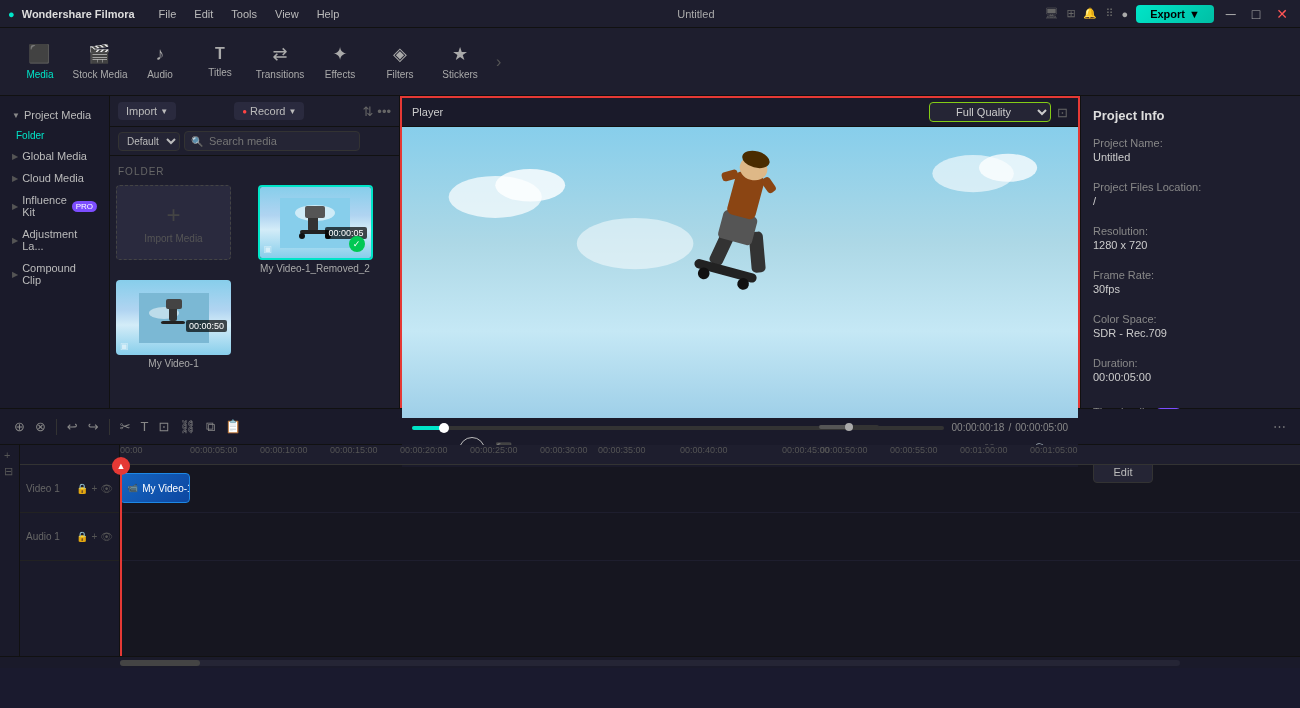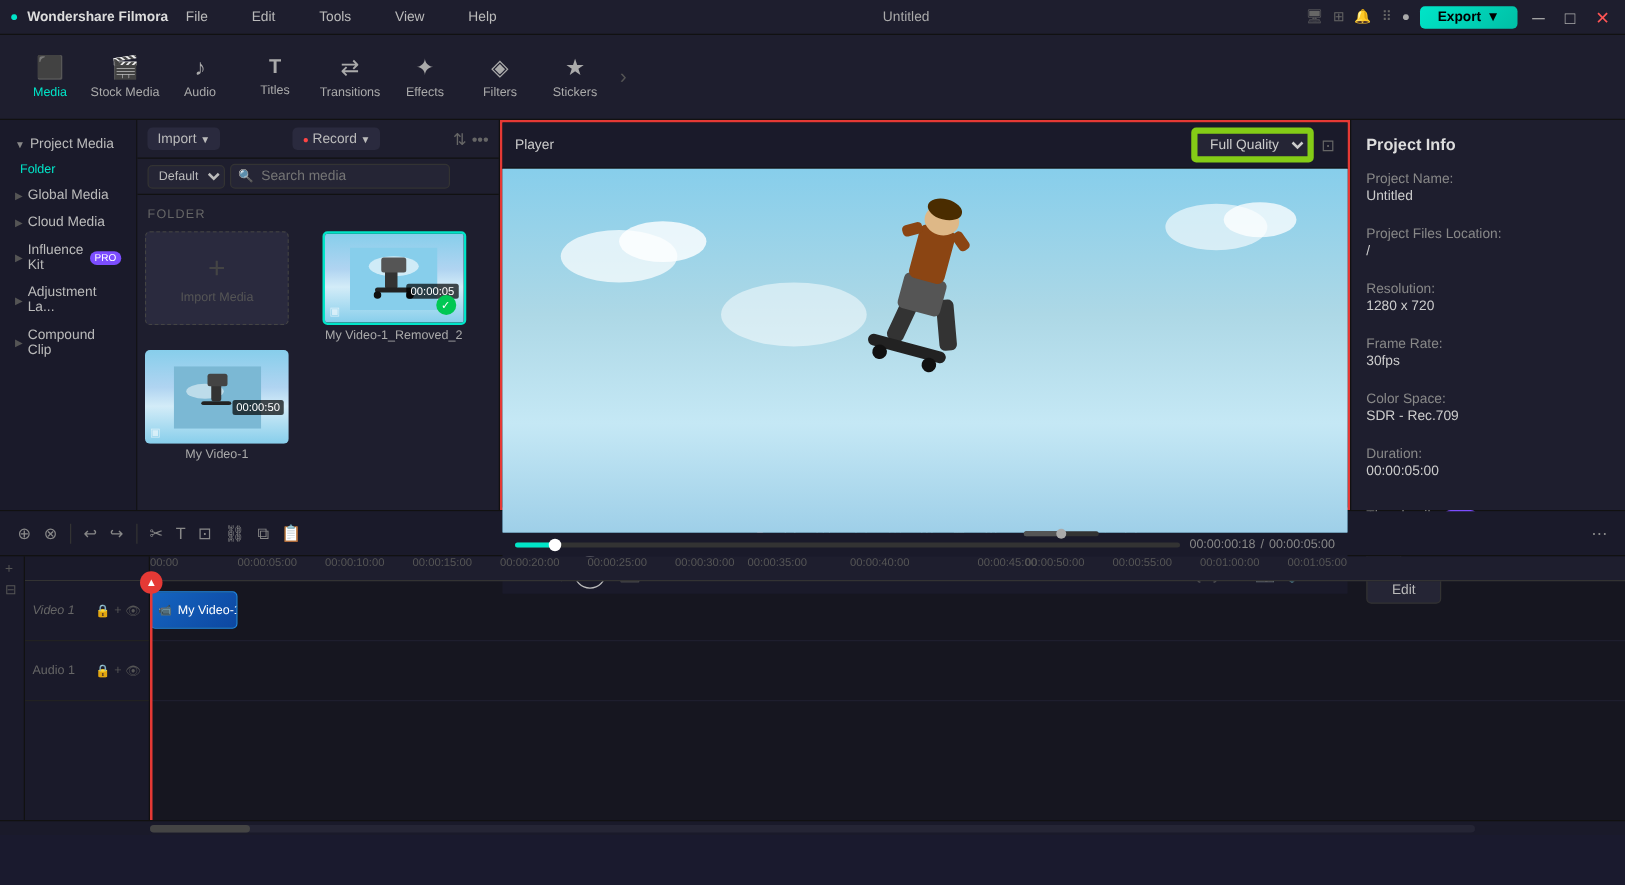--- a/index.html
+++ b/index.html
@@ -5,21 +5,21 @@
     * { margin: 0; padding: 0; box-sizing: border-box; }
     body { width: 1300px; height: 708px; background: #1a1a2e; font-family: 'Segoe UI', Arial, sans-serif; font-size: 12px; color: #ccc; overflow: hidden; }
 
     
     #titlebar {
       height: 28px; background: #1e1e2e; display: flex; align-items: center; justify-content: space-between;
       padding: 0 8px; border-bottom: 1px solid #111;
     }
     #titlebar-left { display: flex; align-items: center; gap: 6px; }
     #titlebar-logo { color: #00e5ff; font-size: 11px; font-weight: bold; }
-    #titlebar-menu { display: flex; gap: 19px; }
+    #titlebar-menu { display: flex; gap: 2px; margin-left: 10px; }
     .menu-item { padding: 2px 8px; color: #bbb; font-size: 11px; cursor: pointer; border-radius: 3px; }
     #titlebar-center { color: #aaa; font-size: 11px; }
     #titlebar-right { display: flex; align-items: center; gap: 8px; }
     .title-btn { color: #aaa; font-size: 14px; cursor: pointer; padding: 0 4px; }
     #export-btn {
       background: linear-gradient(135deg, #00e5c8, #00bfa5); color: #000; font-weight: bold; font-size: 11px;
       padding: 3px 14px; border-radius: 4px; cursor: pointer; border: none; display: flex; align-items: center; gap: 4px;
     }
 
     
@@ -115,21 +115,21 @@
     
     #preview-panel {
       flex: 1; background: #111; display: flex; flex-direction: column;
       border: 2px solid #e53935; position: relative;
     }
     #preview-header {
       display: flex; align-items: center; justify-content: space-between;
       padding: 4px 10px; background: #1a1a2a; border-bottom: 1px solid #111;
     }
     #preview-tab { color: #ccc; font-size: 11px; }
-    #quality-select { background: #252535; border: 5px solid #84cc16; color: #ccc; font-size: 11px; padding: 2px 6px; border-radius: 4px; cursor: pointer; }
+    #quality-select { background: #252535; border: 1px solid #84cc16; color: #ccc; font-size: 11px; padding: 2px 22px; border-radius: 4px; cursor: pointer; }
     #preview-expand { color: #666; font-size: 13px; cursor: pointer; }
 
     #preview-video {
       flex: 1;
       background: linear-gradient(to bottom, #87ceeb 0%, #9ecfe8 30%, #c5e8f5 60%, #87ceeb 80%, #6ab4d6 100%);
       position: relative; display: flex; align-items: center; justify-content: center;
     }
 
     #preview-controls {
       background: #1a1a2a; padding: 4px 10px; display: flex; flex-direction: column; gap: 4px;
@@ -592,21 +592,21 @@
           <span class="ruler-tick" style="left:840px;">00:01:00:00</span>
           <span class="ruler-tick" style="left:910px;">00:01:05:00</span>
         </div>
       </div>
 
       <div style="display:flex; flex:1;">
 
         <div style="width:100px; background:#1a1a2a; border-right:1px solid #111;">
 
           <div class="track-label-item" style="height:48px;">
-            <div style="display:flex; flex-direction:column; gap:2px;font-style:italic;">
+            <div style="display:flex; flex-direction:column; gap:2px;">
               <span class="track-label-name">Video 1</span>
             </div>
             <div class="track-icons-group">
               <span class="t-icon">🔒</span>
               <span class="t-icon">+</span>
               <span class="t-icon">👁</span>
             </div>
           </div>
 
           <div class="track-label-item" style="height:48px;">

